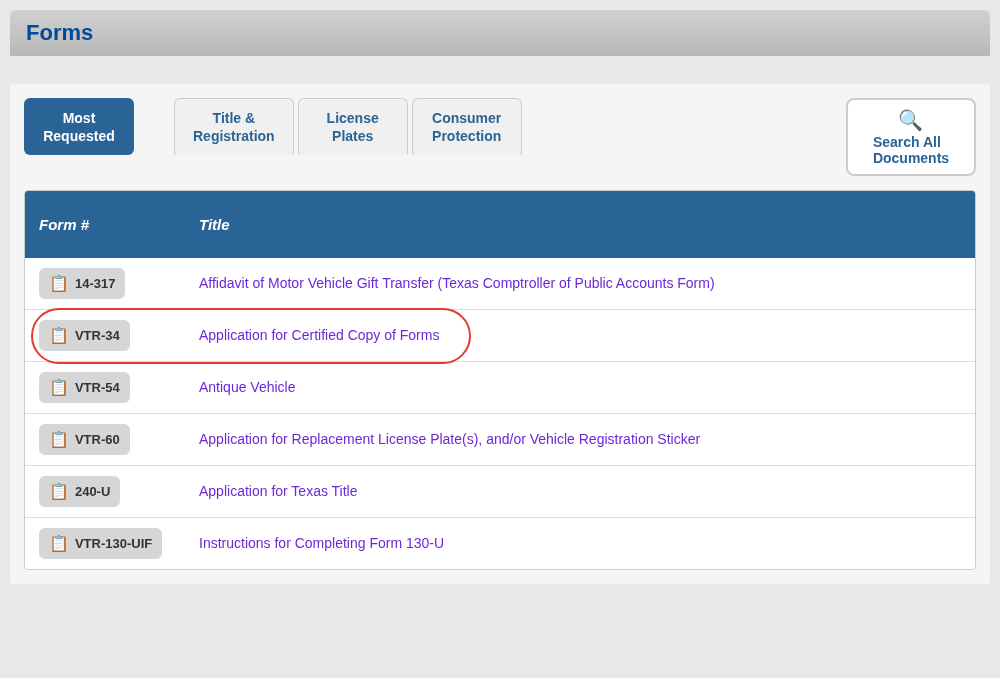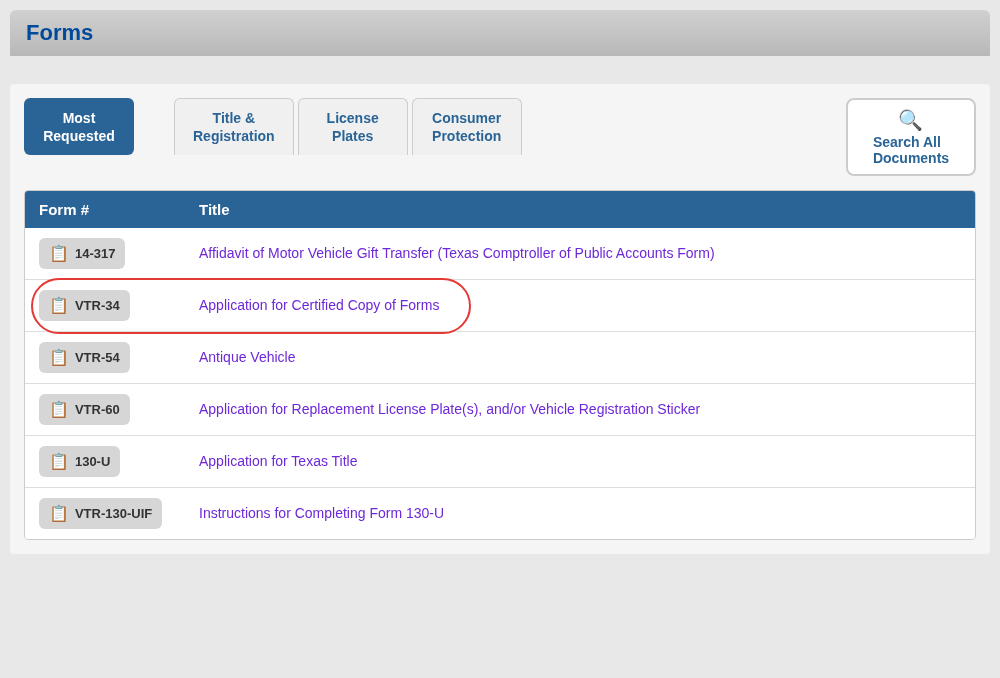--- a/index.html
+++ b/index.html
@@ -93,21 +93,22 @@
       border: 1px solid #ccc;
     }
 
     .table-header {
       display: grid;
       grid-template-columns: 160px 1fr;
       background: #2a6496;
       color: white;
       font-weight: bold;
       font-size: 15px;
-      padding: 10px 14px;
+      padding: 25px 14px;
+      font-style: italic;
     }
 
     .table-row {
       display: grid;
       grid-template-columns: 160px 1fr;
       border-bottom: 1px solid #ddd;
       padding: 10px 14px;
       align-items: center;
       background: white;
     }
@@ -231,21 +232,21 @@
           <span>VTR-60</span>
         </span>
       </div>
       <div class="form-title">Application for Replacement License Plate(s), and/or Vehicle Registration Sticker</div>
     </div>
 
     <div class="table-row">
       <div>
         <span class="form-badge">
           <span class="form-icon">📋</span>
-          <span>130-U</span>
+          <span>240-U</span>
         </span>
       </div>
       <div class="form-title">Application for Texas Title</div>
     </div>
 
     <div class="table-row">
       <div>
         <span class="form-badge">
           <span class="form-icon">📋</span>
           <span>VTR-130-UIF</span>

